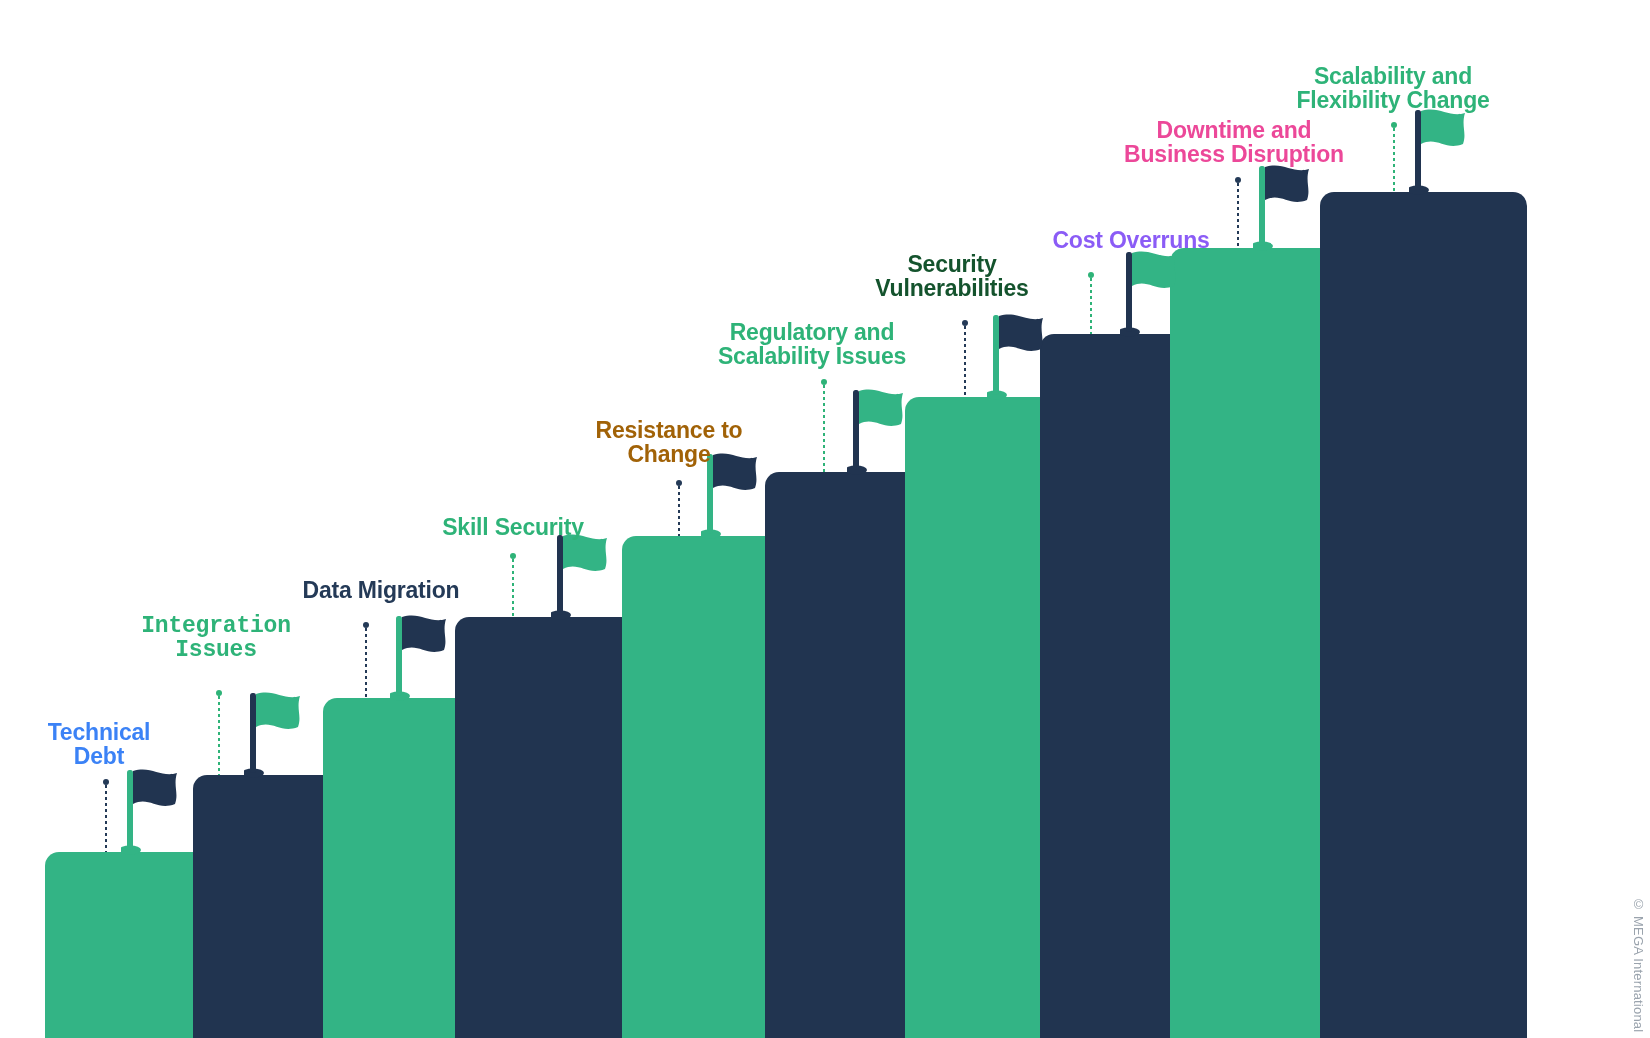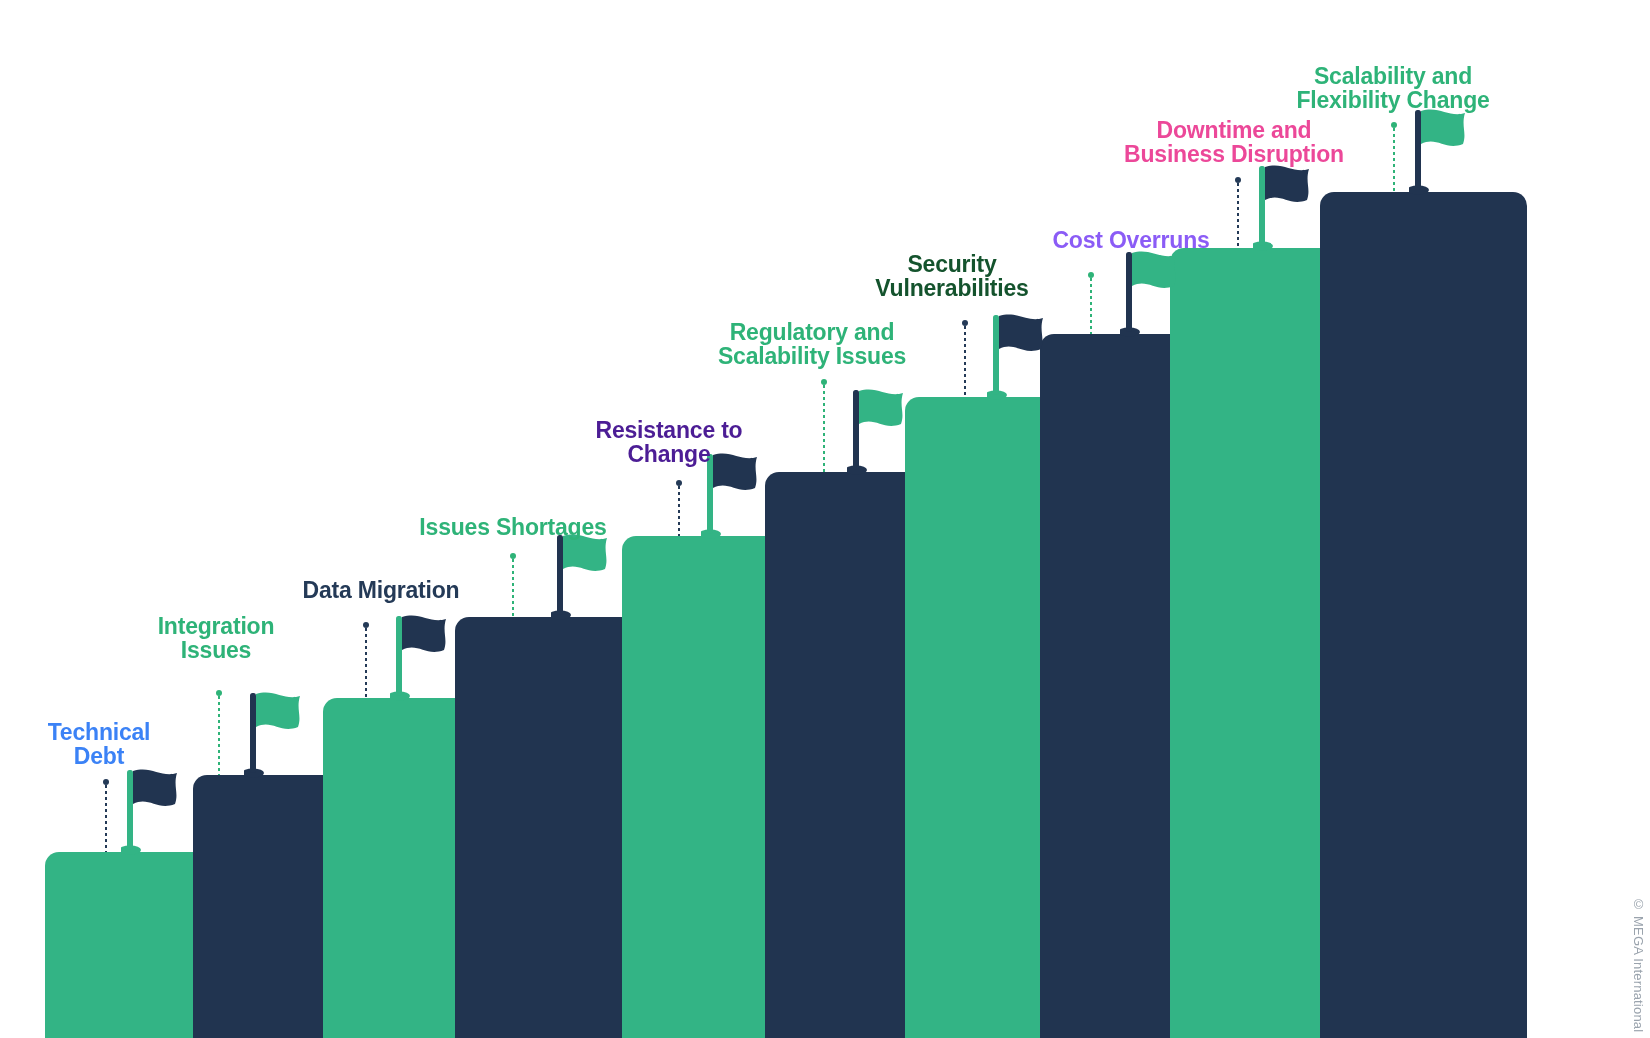--- a/index.html
+++ b/index.html
@@ -86,21 +86,21 @@
       <div class="bar" style="left: 193px; top: 775px; width: 193px; height: 263px; background: rgb(33, 52, 80); z-index: 2;"></div>
       <div class="connector" style="left: 218px; top: 690px; height: 85px; color: rgb(46, 179, 120); z-index: 40;">
         <div class="dashline"></div>
         <div class="dot"></div>
       </div>
       <div class="flag" style="left: 244px; top: 689px; width: 72px; height: 90px; z-index: 45;"><svg width="72" height="90" viewBox="0 0 72 90" xmlns="http://www.w3.org/2000/svg">
           <ellipse cx="9" cy="84" rx="11" ry="4.5" fill="#213450"></ellipse>
           <rect x="6" y="4" width="6" height="80" rx="2.5" fill="#213450"></rect>
           <path d="M12 5 C 30 -1, 40 12, 56 7 C 52 20, 58 27, 54 38 C 36 45, 28 30, 12 38 Z" fill="#33b485"></path>
         </svg></div>
-      <div class="label" style="left: 216px; top: 614px; color: rgb(46, 179, 120); z-index: 50;">Integration
+      <div class="label" style="left: 216px; top: 614px; color: rgb(46, 179, 120); z-index: 50; font-family: Liberation Mono, monospace;">Integration
 Issues</div>
       <div class="bar" style="left: 323px; top: 698px; width: 188px; height: 340px; background: rgb(51, 180, 133); z-index: 3;"></div>
       <div class="connector" style="left: 365px; top: 622px; height: 76px; color: rgb(36, 58, 87); z-index: 40;">
         <div class="dashline"></div>
         <div class="dot"></div>
       </div>
       <div class="flag" style="left: 390px; top: 612px; width: 72px; height: 90px; z-index: 45;"><svg width="72" height="90" viewBox="0 0 72 90" xmlns="http://www.w3.org/2000/svg">
           <ellipse cx="9" cy="84" rx="11" ry="4.5" fill="#33b485"></ellipse>
           <rect x="6" y="4" width="6" height="80" rx="2.5" fill="#33b485"></rect>
           <path d="M12 5 C 30 -1, 40 12, 56 7 C 52 20, 58 27, 54 38 C 36 45, 28 30, 12 38 Z" fill="#213450"></path>
@@ -109,32 +109,32 @@
       <div class="bar" style="left: 455px; top: 617px; width: 200px; height: 421px; background: rgb(33, 52, 80); z-index: 4;"></div>
       <div class="connector" style="left: 512px; top: 553px; height: 64px; color: rgb(46, 179, 120); z-index: 40;">
         <div class="dashline"></div>
         <div class="dot"></div>
       </div>
       <div class="flag" style="left: 551px; top: 531px; width: 72px; height: 90px; z-index: 45;"><svg width="72" height="90" viewBox="0 0 72 90" xmlns="http://www.w3.org/2000/svg">
           <ellipse cx="9" cy="84" rx="11" ry="4.5" fill="#213450"></ellipse>
           <rect x="6" y="4" width="6" height="80" rx="2.5" fill="#213450"></rect>
           <path d="M12 5 C 30 -1, 40 12, 56 7 C 52 20, 58 27, 54 38 C 36 45, 28 30, 12 38 Z" fill="#33b485"></path>
         </svg></div>
-      <div class="label" style="left: 513px; top: 515px; color: rgb(46, 179, 120); z-index: 50;">Issues Shortages</div>
+      <div class="label" style="left: 513px; top: 515px; color: rgb(46, 179, 120); z-index: 50;">Skill Security</div>
       <div class="bar" style="left: 622px; top: 536px; width: 197px; height: 502px; background: rgb(51, 180, 133); z-index: 5;"></div>
       <div class="connector" style="left: 678px; top: 480px; height: 56px; color: rgb(36, 58, 87); z-index: 40;">
         <div class="dashline"></div>
         <div class="dot"></div>
       </div>
       <div class="flag" style="left: 701px; top: 450px; width: 72px; height: 90px; z-index: 45;"><svg width="72" height="90" viewBox="0 0 72 90" xmlns="http://www.w3.org/2000/svg">
           <ellipse cx="9" cy="84" rx="11" ry="4.5" fill="#33b485"></ellipse>
           <rect x="6" y="4" width="6" height="80" rx="2.5" fill="#33b485"></rect>
           <path d="M12 5 C 30 -1, 40 12, 56 7 C 52 20, 58 27, 54 38 C 36 45, 28 30, 12 38 Z" fill="#213450"></path>
         </svg></div>
-      <div class="label" style="left: 669px; top: 418px; color: #4c1d95; z-index: 50;">Resistance to
+      <div class="label" style="left: 669px; top: 418px; color: #a16207; z-index: 50;">Resistance to
 Change</div>
       <div class="bar" style="left: 765px; top: 472px; width: 202px; height: 566px; background: rgb(33, 52, 80); z-index: 6;"></div>
       <div class="connector" style="left: 823px; top: 379px; height: 93px; color: rgb(46, 179, 120); z-index: 40;">
         <div class="dashline"></div>
         <div class="dot"></div>
       </div>
       <div class="flag" style="left: 847px; top: 386px; width: 72px; height: 90px; z-index: 45;"><svg width="72" height="90" viewBox="0 0 72 90" xmlns="http://www.w3.org/2000/svg">
           <ellipse cx="9" cy="84" rx="11" ry="4.5" fill="#213450"></ellipse>
           <rect x="6" y="4" width="6" height="80" rx="2.5" fill="#213450"></rect>
           <path d="M12 5 C 30 -1, 40 12, 56 7 C 52 20, 58 27, 54 38 C 36 45, 28 30, 12 38 Z" fill="#33b485"></path>

